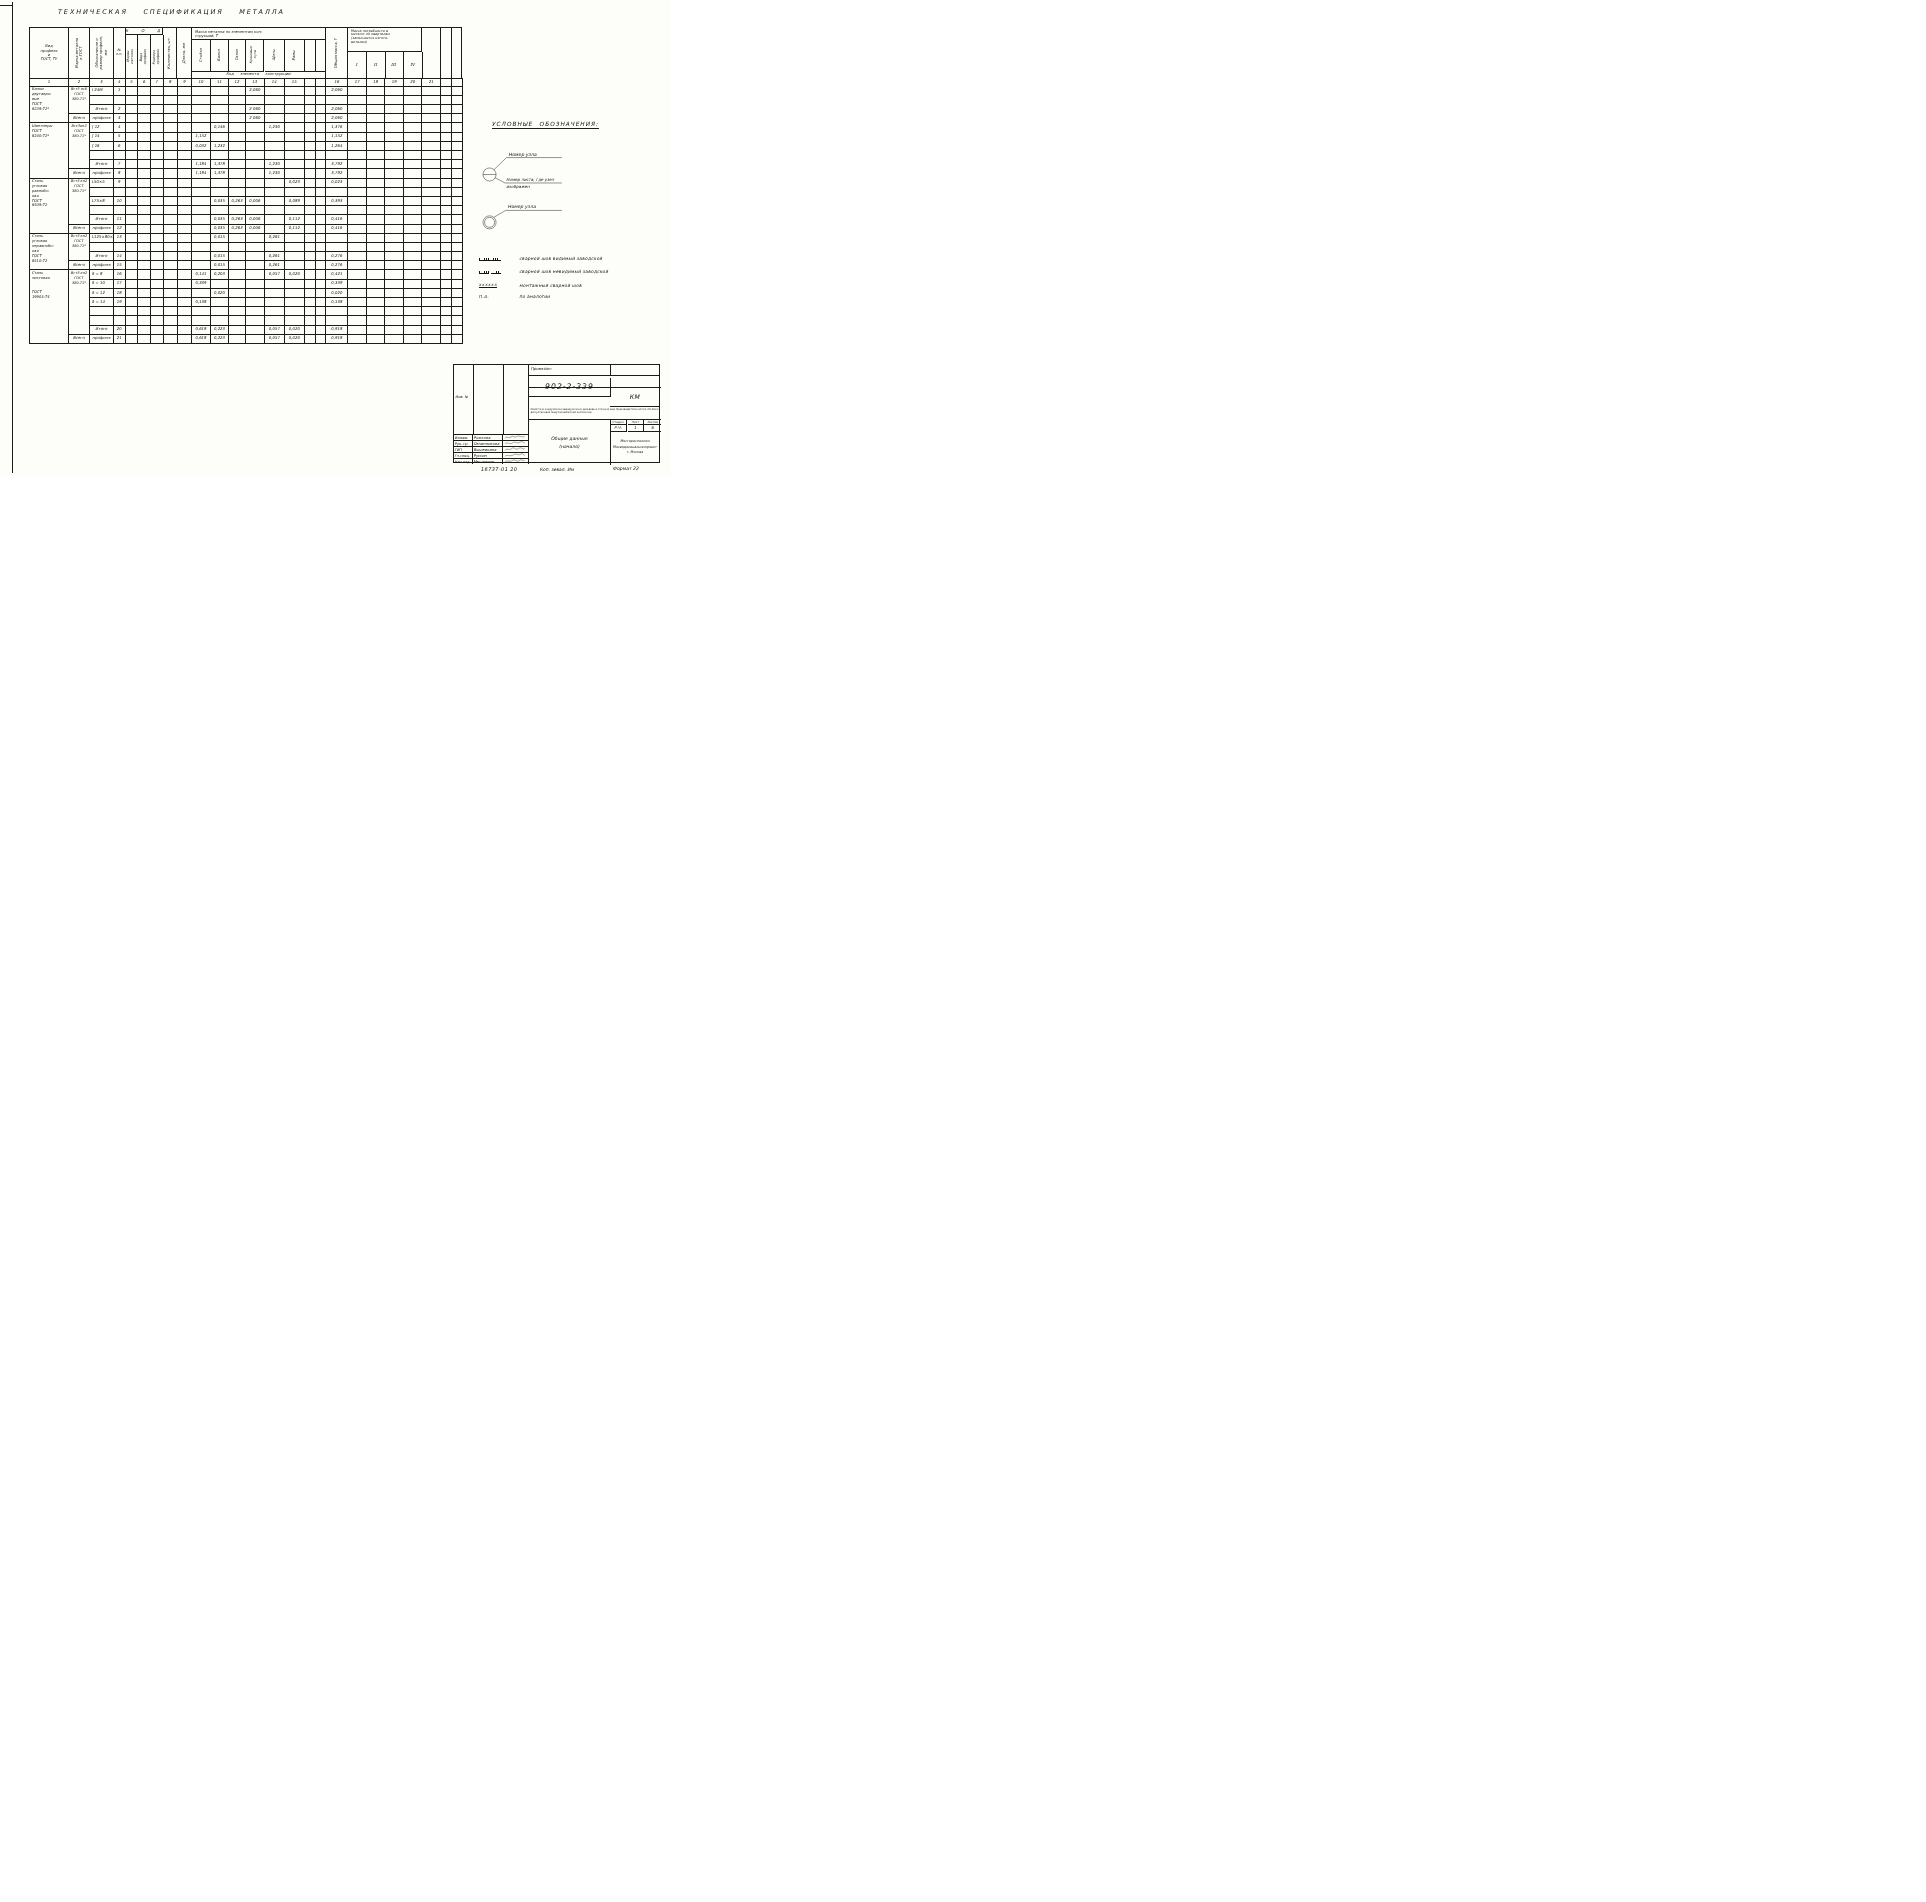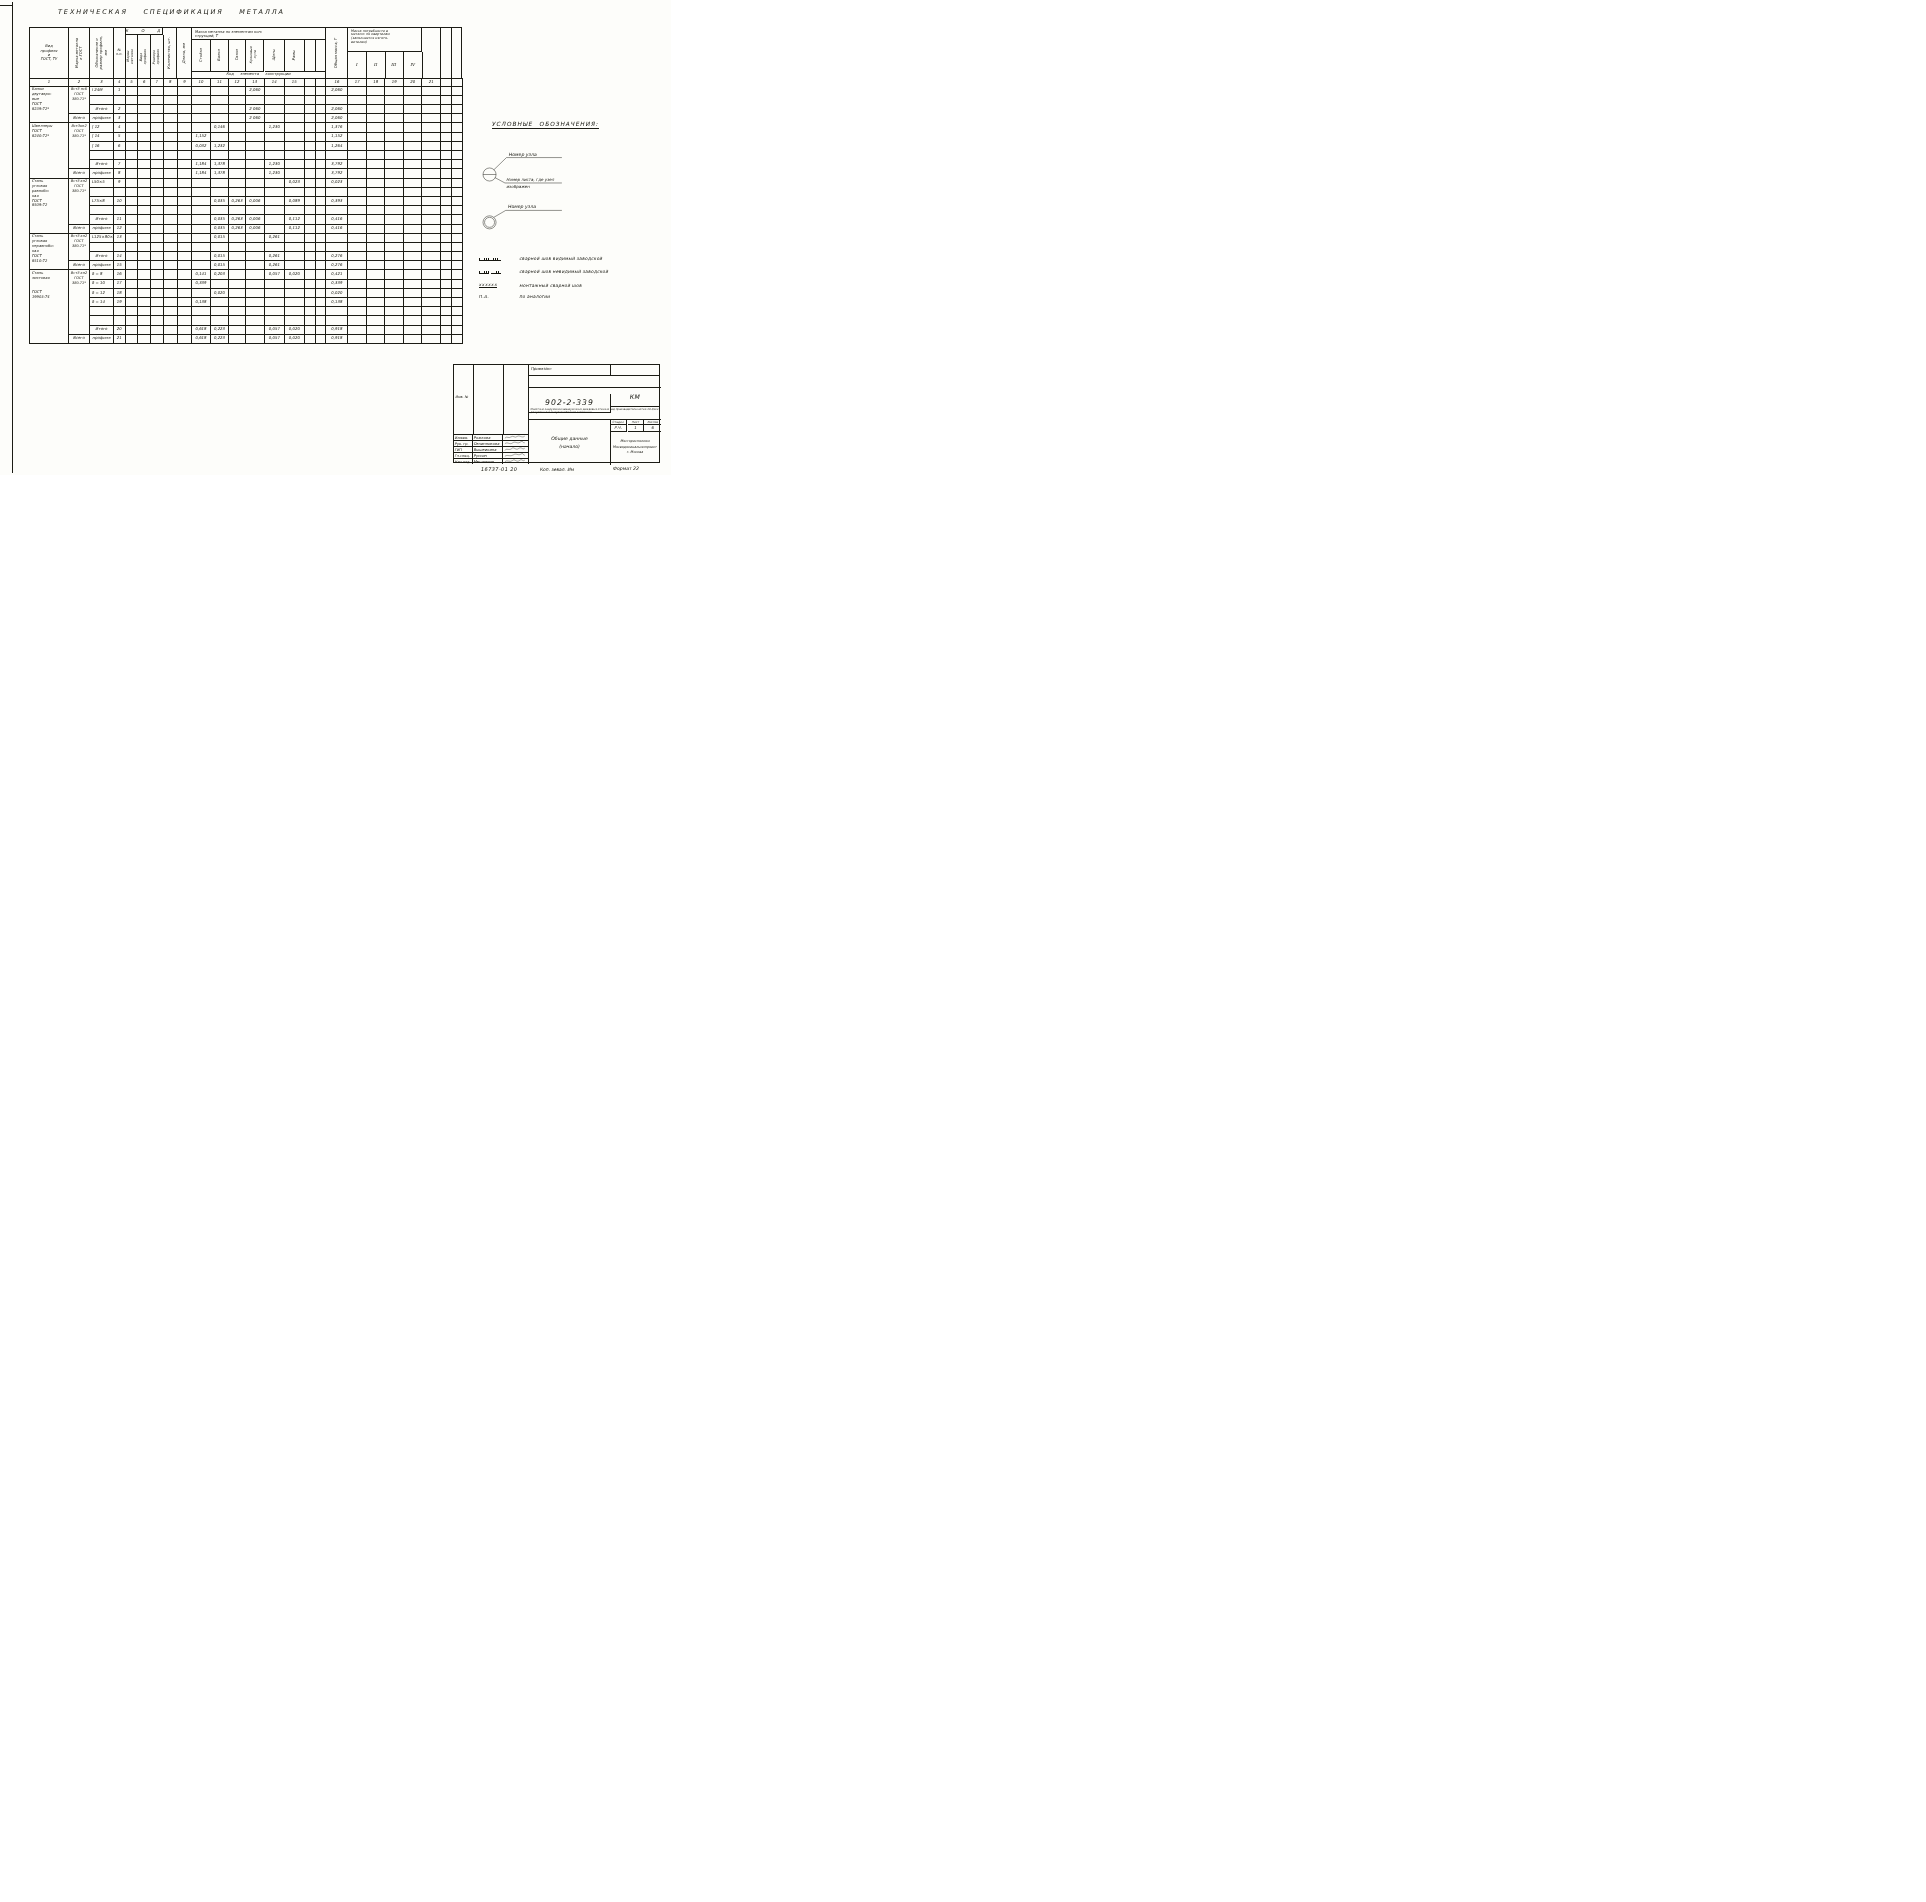--- a/index.html
+++ b/index.html
@@ -1077,21 +1077,21 @@
             </svg>
           </span>
       </div>
     </div>
 
     <div class="tcell" style="left:75px;top:0;width:82px;height:10.8px;justify-content:flex-start;align-items:flex-start;padding:1.2px 1.9px;font-size:3.9px">
         <span>Привязан:</span>
       </div>
     <div class="tcell" style="left:156px;top:0;width:50px;height:10.8px;border-right:none"></div>
     <div class="tcell" style="left:75px;top:10.8px;width:132px;height:12.3px;border-right:none"></div>
-    <div class="tcell docnum" style="left:75px;top:29px;width:82px;height:18.5px">
+    <div class="tcell docnum" style="left:75px;top:13px;width:82px;height:18.5px">
         <span>902-2-339</span>
       </div>
     <div class="tcell doccode" style="left:156px;top:23px;width:50px;height:18.5px;border-right:none">
         <span>КМ</span>
       </div>
     <div class="tcell desc" style="left:75px;top:42px;width:132px;height:13px;border-right:none">
         <span>Очистные сооружения замазученных дождевых сточных вод производительностью 10 л/сек для установок мазутоснабжения котельных.</span>
       </div>
     <div class="tcell doctitle" style="left:75px;top:55px;width:82px;height:45px;border-bottom:none">
         <span class="pl">Общие данные

